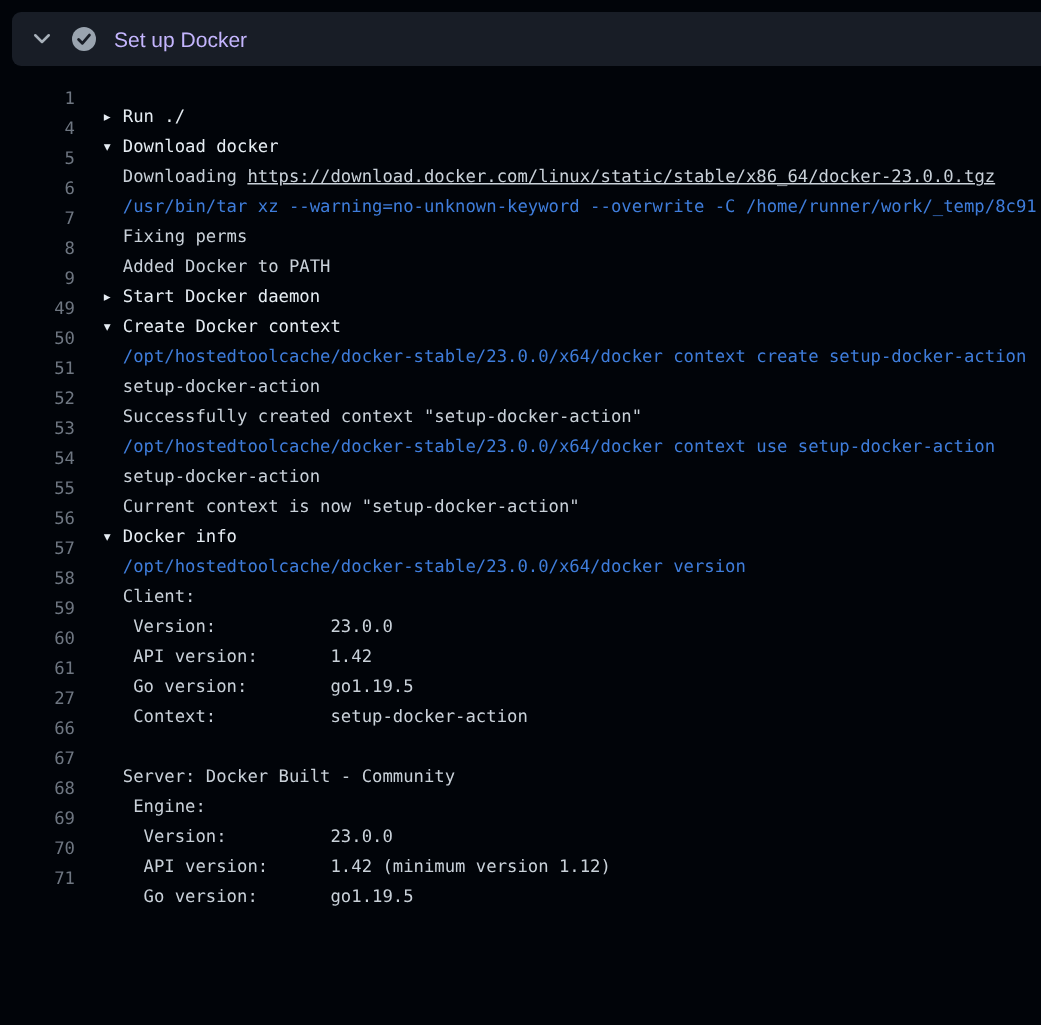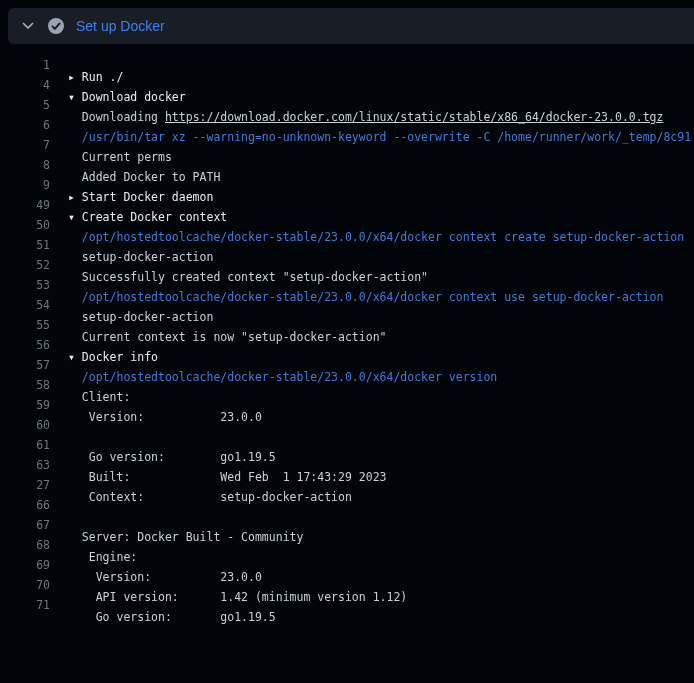--- a/index.html
+++ b/index.html
@@ -15,21 +15,21 @@
     border-radius:6px 0 0 6px;
     display:flex; align-items:center;
     padding-left:8px;
     cursor:pointer;
   }
   .chev-box{ width:24px; display:flex; justify-content:center; align-items:center; }
   .status-box{ margin-left:8px; width:16px; height:16px; display:flex; }
   .step-title{
     margin-left:12px;
     font-family:"Liberation Sans","DejaVu Sans",sans-serif;
-    font-size:14px; font-weight:400; color:#3b82f6;
+    font-size:14px; font-weight:400; color:#c4b5fd;
     white-space:nowrap;
   }
   
   .log{
     position:absolute; top:44px; left:0; right:0; bottom:0;
     padding-top:11px;
     overflow:hidden;
   }
   .row{ display:flex; height:20px; line-height:20px; font-size:11.5px; }
   .ln{
@@ -79,21 +79,21 @@
     <span class="ct">  Downloading <span class="link">https://download.docker.com/linux/static/stable/x86_64/docker-23.0.0.tgz</span></span>
   </div>
 
   <div class="row">
     <span class="ln">6</span>
     <span class="ct command">  /usr/bin/tar xz --warning=no-unknown-keyword --overwrite -C /home/runner/work/_temp/8c91</span>
   </div>
 
   <div class="row">
     <span class="ln">7</span>
-    <span class="ct">  Current perms</span>
+    <span class="ct">  Fixing perms</span>
   </div>
 
   <div class="row">
     <span class="ln">8</span>
     <span class="ct">  Added Docker to PATH</span>
   </div>
 
   <div class="row">
     <span class="ln">9</span>
     <span class="ct group">▸ Start Docker daemon</span>
@@ -149,32 +149,29 @@
     <span class="ct">  Client:</span>
   </div>
 
   <div class="row">
     <span class="ln">59</span>
     <span class="ct">   Version:           23.0.0</span>
   </div>
 
   <div class="row">
     <span class="ln">60</span>
+    <span class="ct">   API version:       1.42</span>
   </div>
 
   <div class="row">
     <span class="ln">61</span>
     <span class="ct">   Go version:        go1.19.5</span>
   </div>
 
 
-  <div class="row">
-    <span class="ln">63</span>
-    <span class="ct">   Built:             Wed Feb  1 17:43:29 2023</span>
-  </div>
 
 
   <div class="row">
     <span class="ln">27</span>
     <span class="ct">   Context:           setup-docker-action</span>
   </div>
 
   <div class="row">
     <span class="ln">66</span>
     <span class="ct">  </span>

